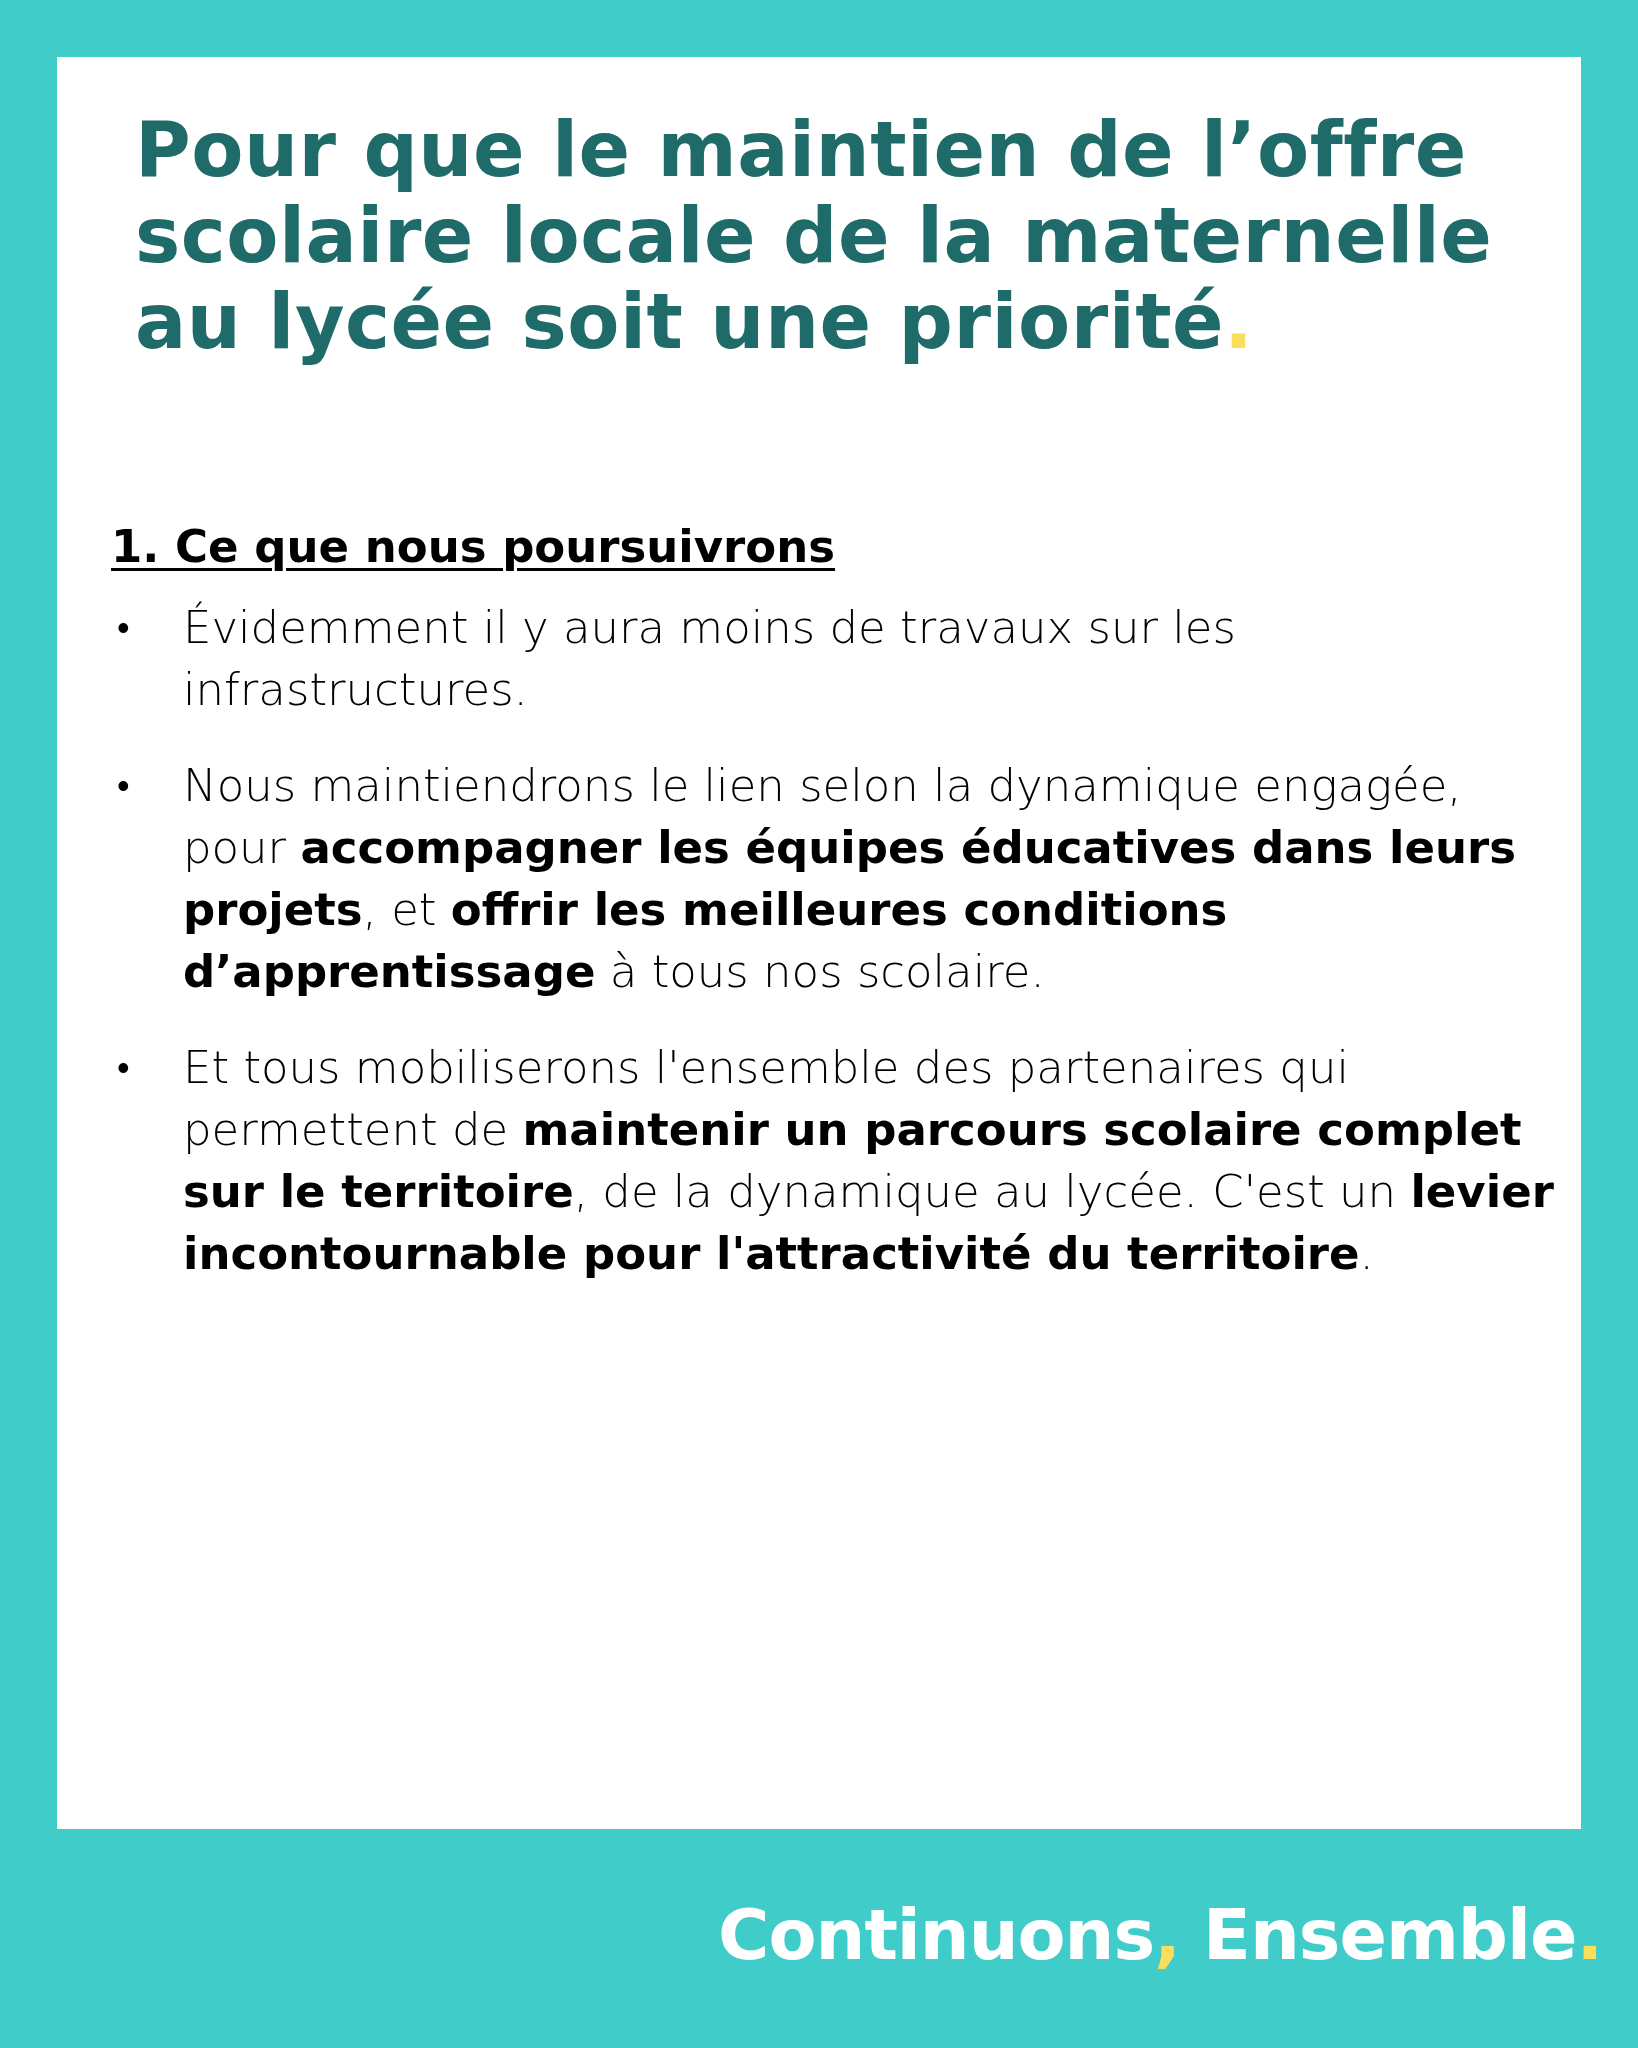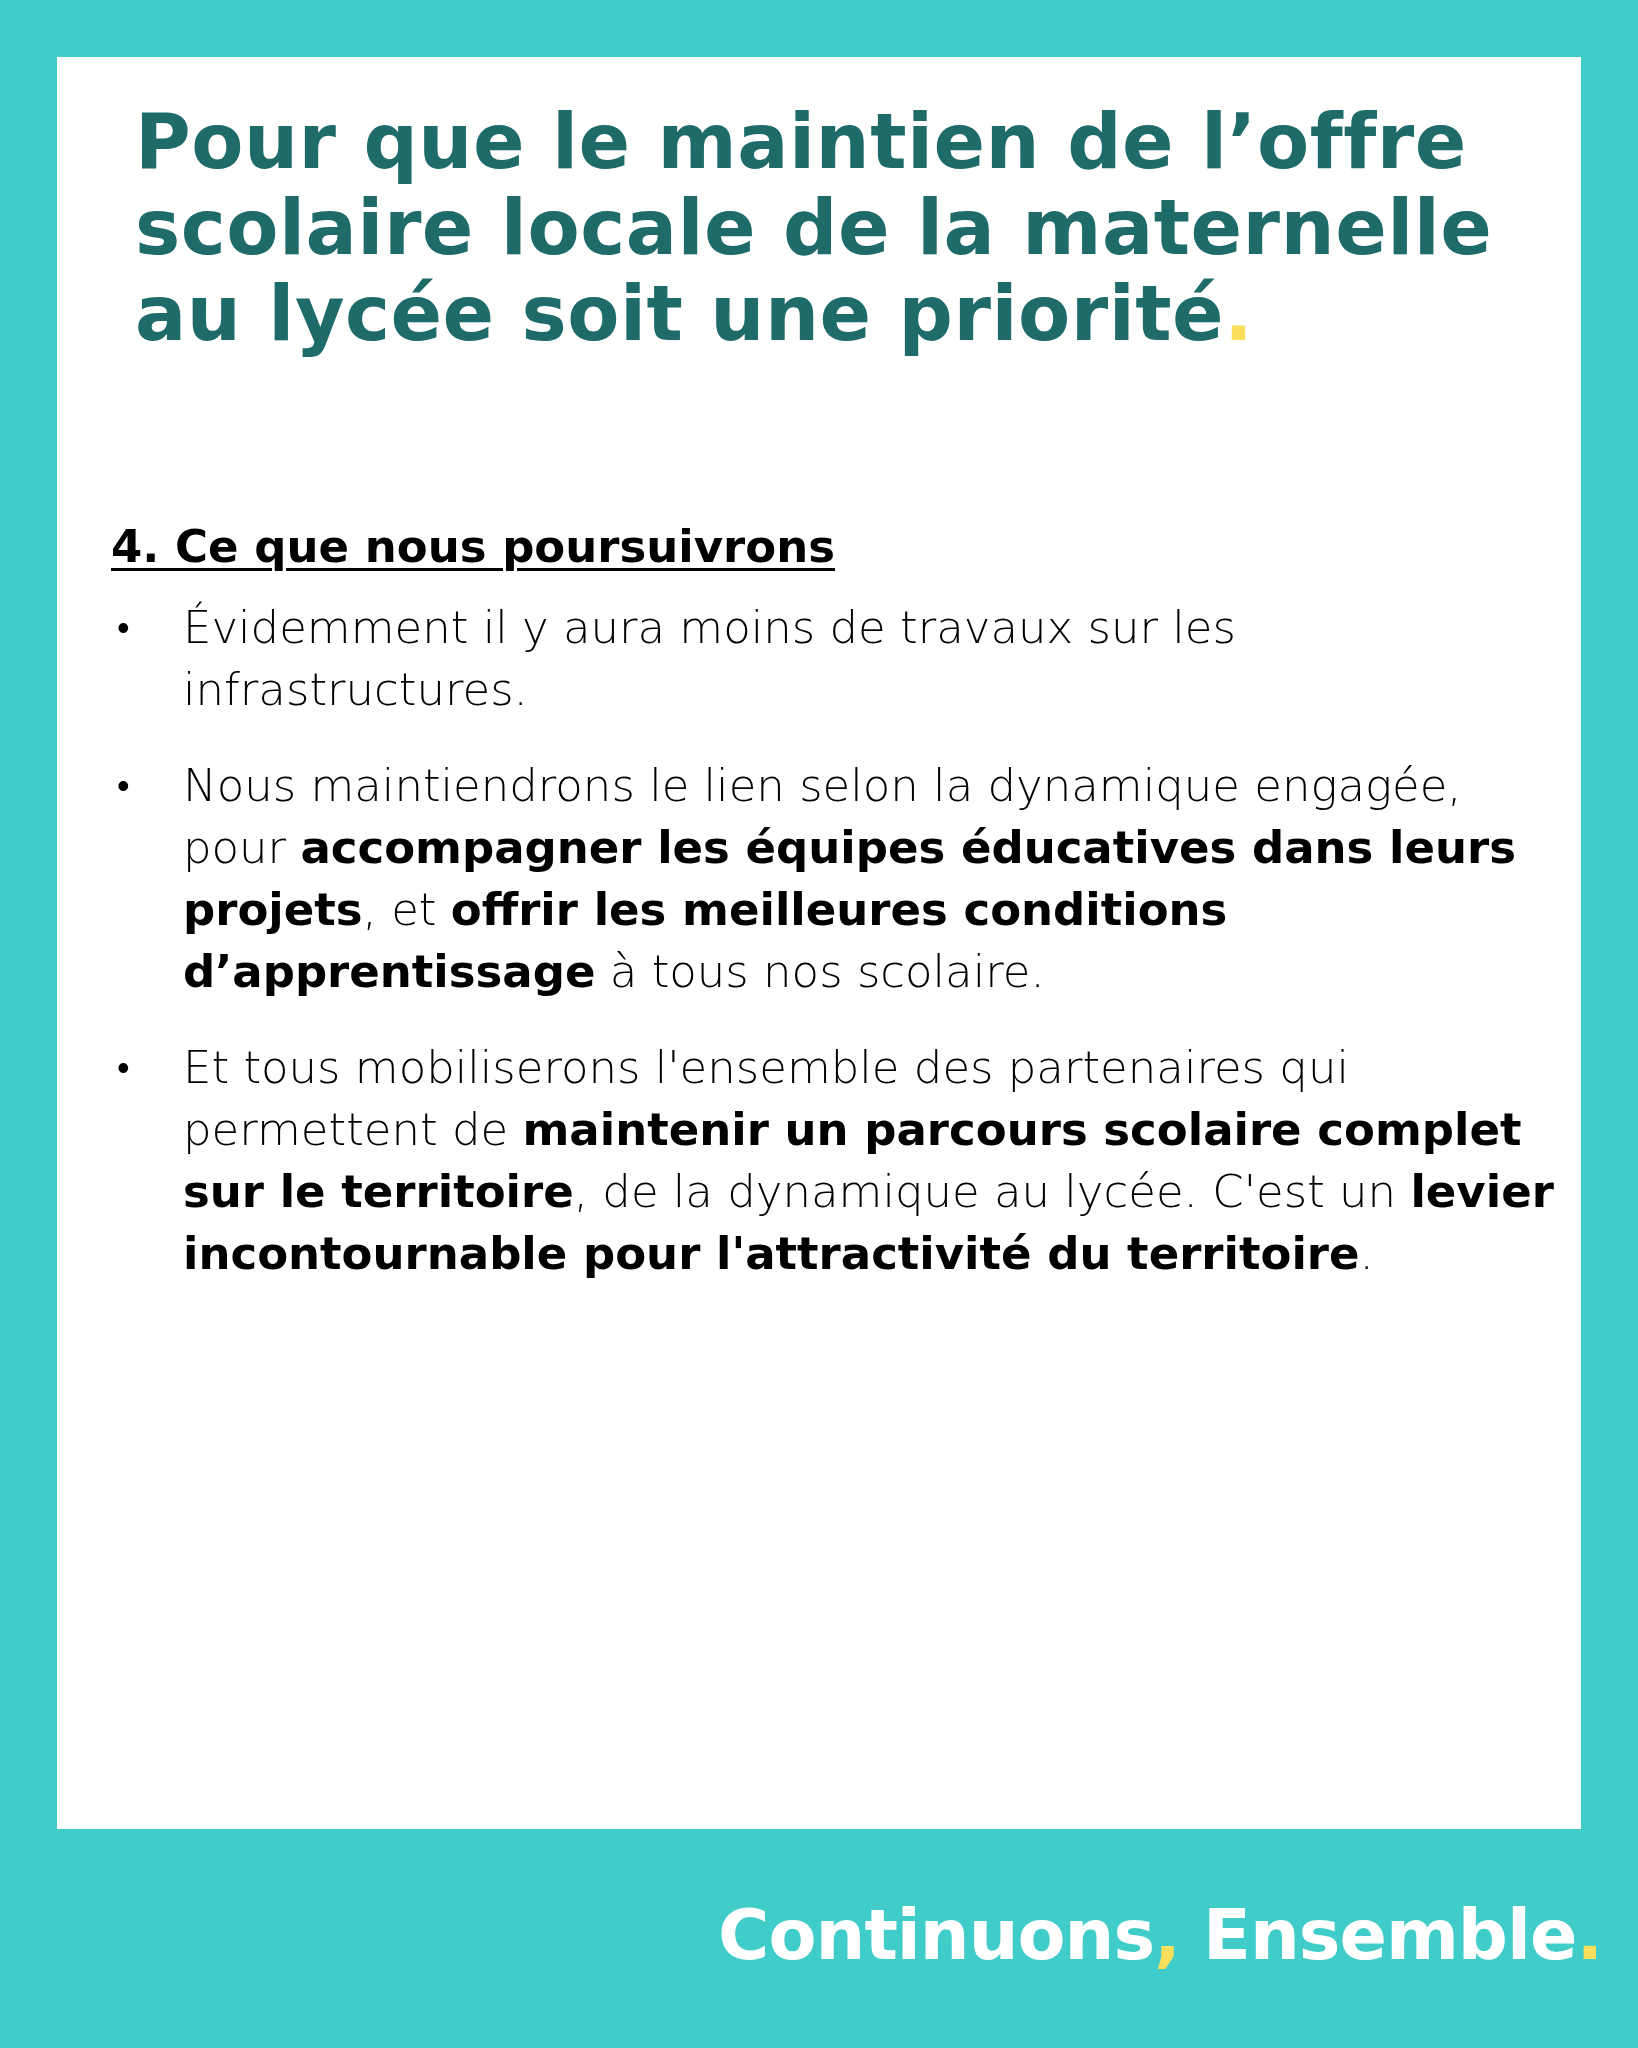--- a/index.html
+++ b/index.html
@@ -15,21 +15,21 @@
       position: absolute;
       left: 57px;
       top: 57px;
       width: 1524px;
       height: 1772px;
       background: #ffffff;
     }
     .title {
       position: absolute;
       left: 78px;
-      top: 42px;
+      top: 50px;
       width: 1400px;
       margin: 0;
       font-family: "DejaVu Sans", sans-serif;
       font-weight: bold;
       font-size: 76px;
       line-height: 86px;
       color: #1f6b6a;
       letter-spacing: 0.5px;
     }
     .title .dot { color: #fadf5c; }
@@ -86,21 +86,21 @@
       margin-left: 25px;
     }
     .signature .accent { color: #fadf5c; }
   </style>
 </head>
 <body>
 
 <div class="panel">
   <h1 class="title"><span>Pour que le maintien de l’offre scolaire locale de la maternelle au lycée soit une priorité</span><span class="dot">.</span></h1>
 
-  <h2 class="section-heading">4. Ce que nous poursuivrons</h2>
+  <h2 class="section-heading">1. Ce que nous poursuivrons</h2>
 
   <ul class="bullets">
     <li class="bullet">
       <span class="bullet-dot">•</span>
       <span>Évidemment il y aura moins de travaux sur les infrastructures.</span>
     </li>
     <li class="bullet">
       <span class="bullet-dot">•</span>
       <span>Nous maintiendrons le lien selon la dynamique engagée, pour </span><b>accompagner les équipes éducatives dans leurs projets</b><span>, et </span><b>offrir les meilleures conditions d’apprentissage</b><span> à tous nos scolaire.</span>
     </li>

